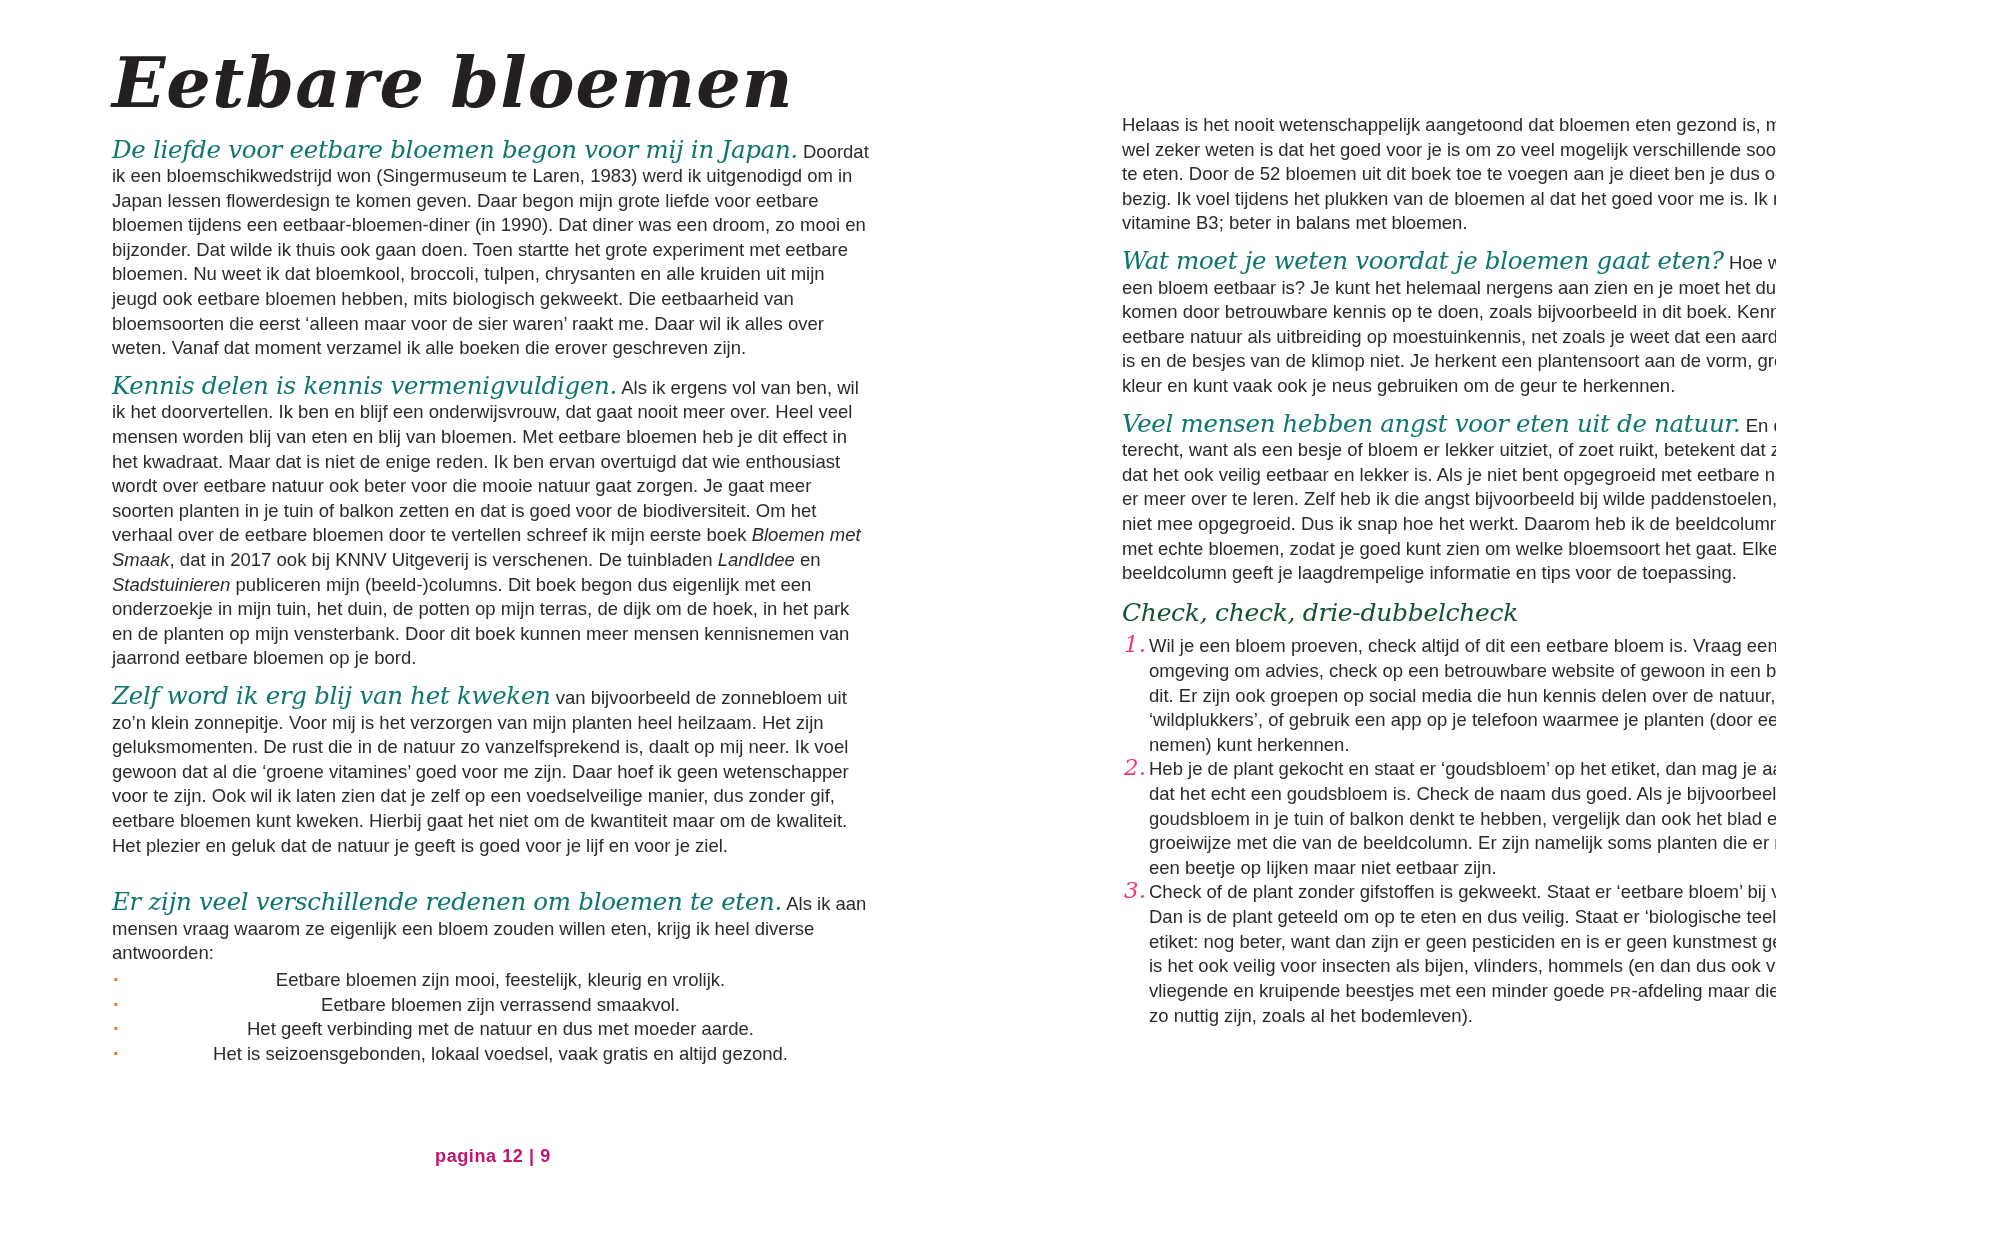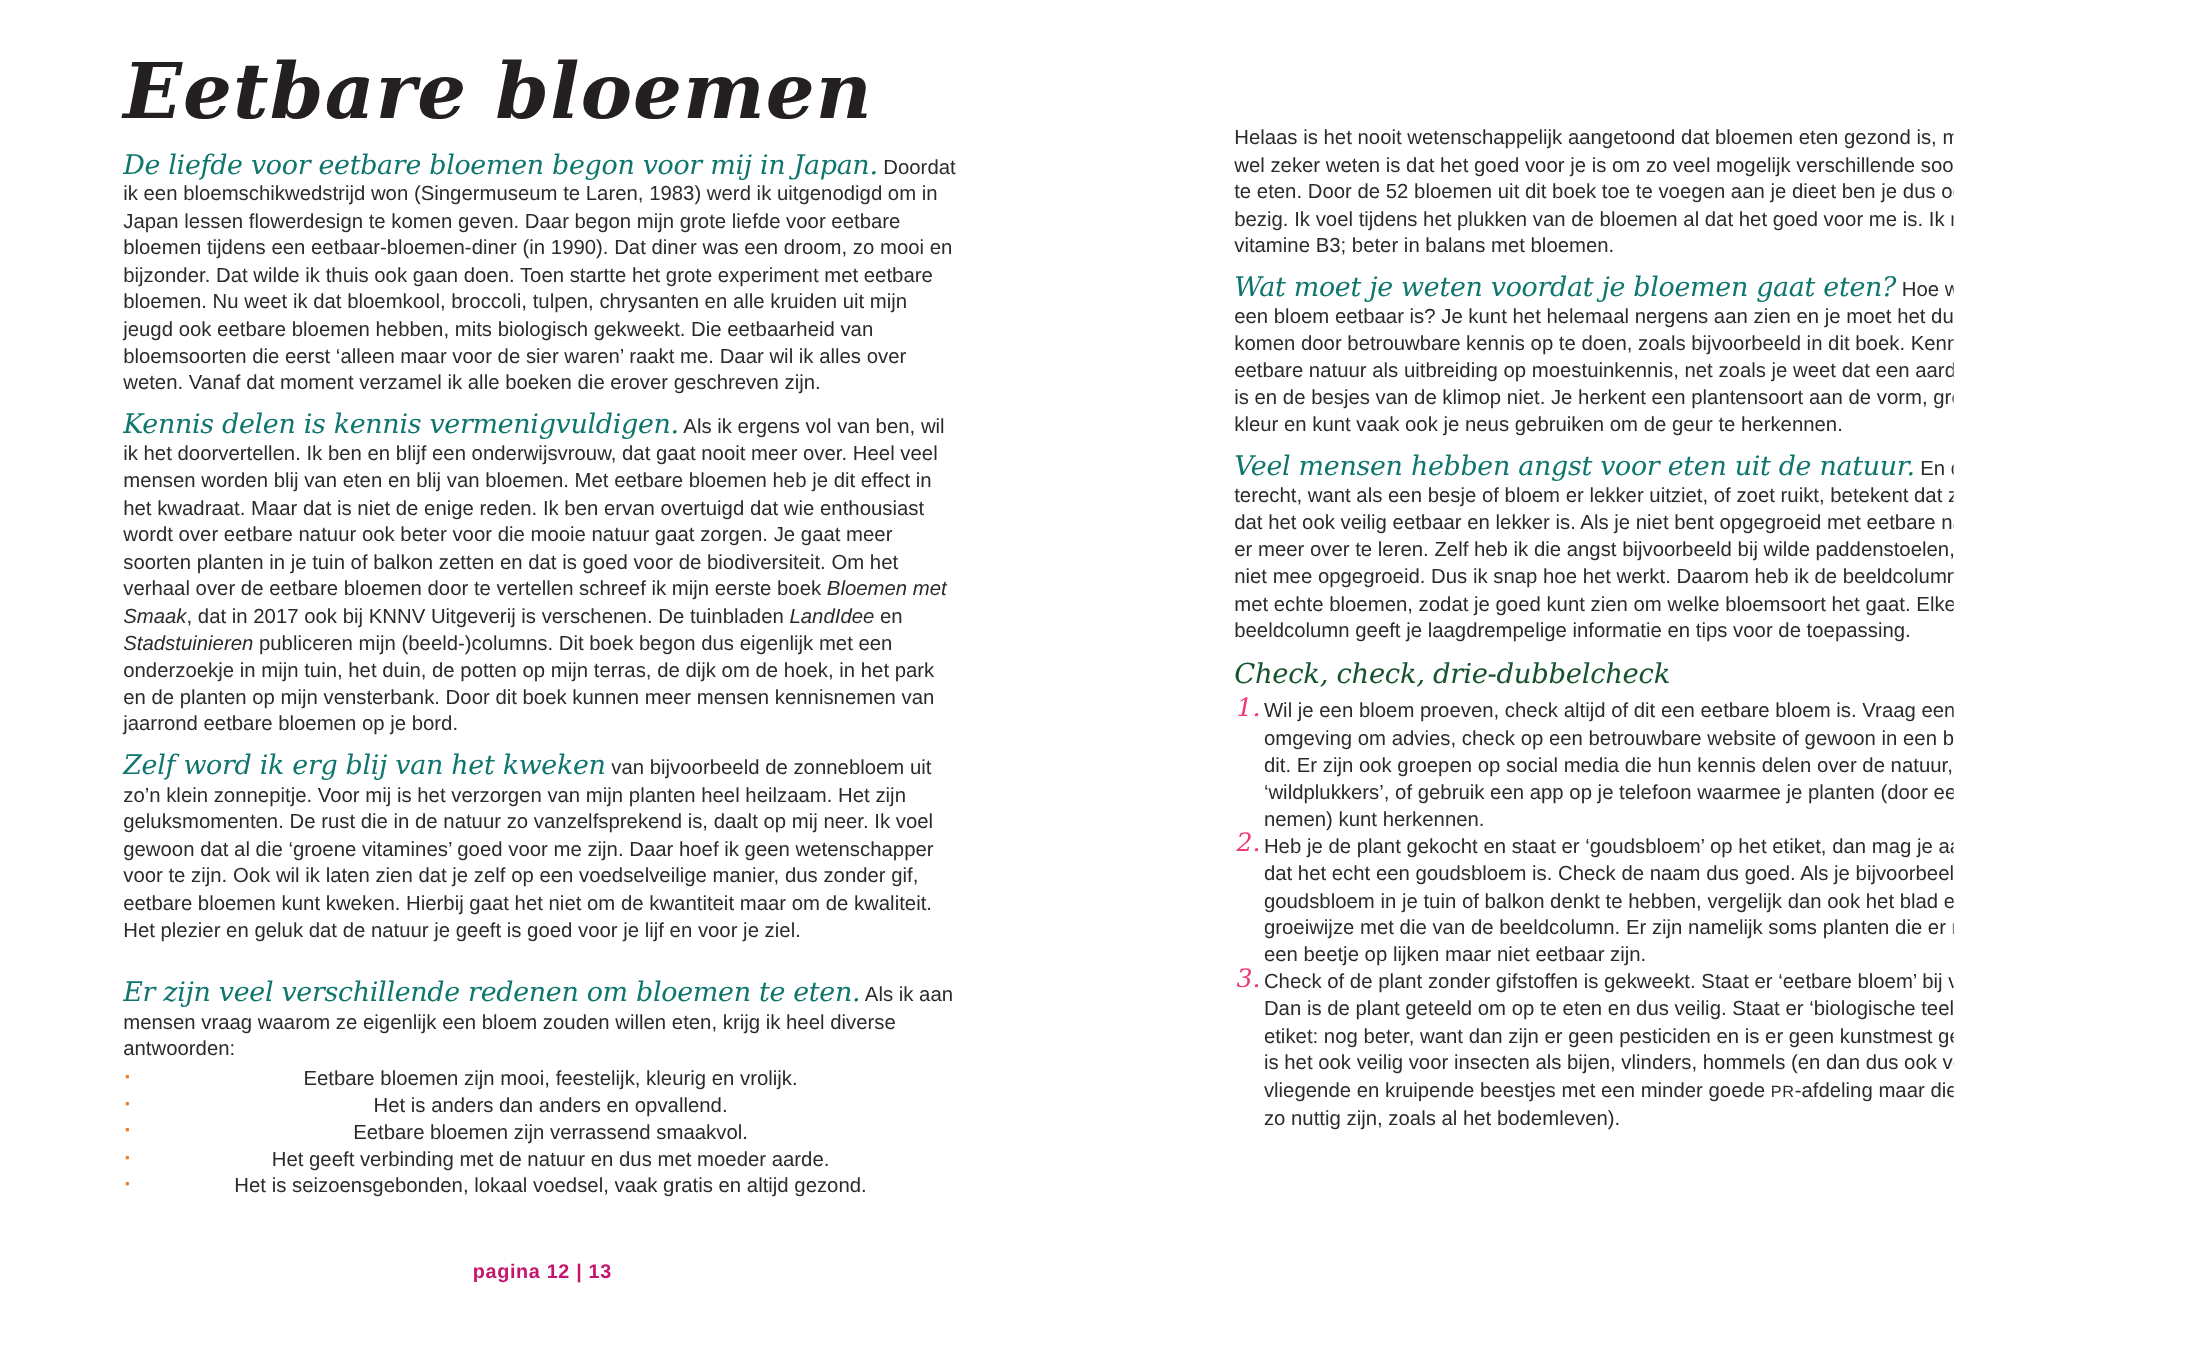--- a/index.html
+++ b/index.html
@@ -98,27 +98,26 @@
       <span class="run-body"><span>van bijvoorbeeld de zonnebloem uit zo’n klein zonnepitje. Voor mij is het verzorgen van mijn planten heel heilzaam. Het zijn geluksmomenten. De rust die in de natuur zo vanzelfsprekend is, daalt op mij neer. Ik voel gewoon dat al die ‘groene vitamines’ goed voor me zijn. Daar hoef ik geen wetenschapper voor te zijn. Ook wil ik laten zien dat je zelf op een voedselveilige manier, dus zonder gif, eetbare bloemen kunt kweken. Hierbij gaat het niet om de kwantiteit maar om de kwaliteit. Het plezier en geluk dat de natuur je geeft is goed voor je lijf en voor je ziel.</span></span>
     </p>
 
     <p class="para" style="margin-bottom:2px;margin-top:32px;">
       <span class="run-head">Er zijn veel verschillende redenen om bloemen te eten.</span>
       <span class="run-body"><span>Als ik aan mensen vraag waarom ze eigenlijk een bloem zouden willen eten, krijg ik heel diverse antwoorden:</span></span>
     </p>
 
     <ul class="bullets">
       <li>Eetbare bloemen zijn mooi, feestelijk, kleurig en vrolijk.</li>
-      <li>Het is anders dan anders en opvallend.</li>
       <li>Eetbare bloemen zijn verrassend smaakvol.</li>
       <li>Het geeft verbinding met de natuur en dus met moeder aarde.</li>
       <li>Het is seizoensgebonden, lokaal voedsel, vaak gratis en altijd gezond.</li>
     </ul>
 
-    <div class="footer">pagina 12 | 13</div>
+    <div class="footer">pagina 12 | 9</div>
   </section>
 
   <section class="page right">
 
     <p class="para">
       <span class="run-body"><span>Helaas is het nooit wetenschappelijk aangetoond dat bloemen eten gezond is, maar wat we wel zeker weten is dat het goed voor je is om zo veel mogelijk verschillende soorten planten te eten. Door de 52 bloemen uit dit boek toe te voegen aan je dieet ben je dus ook gezond bezig. Ik voel tijdens het plukken van de bloemen al dat het goed voor me is. Ik noem dit vitamine B3; beter in balans met bloemen.</span></span>
     </p>
 
     <p class="para">
       <span class="run-head">Wat moet je weten voordat je bloemen gaat eten?</span>

